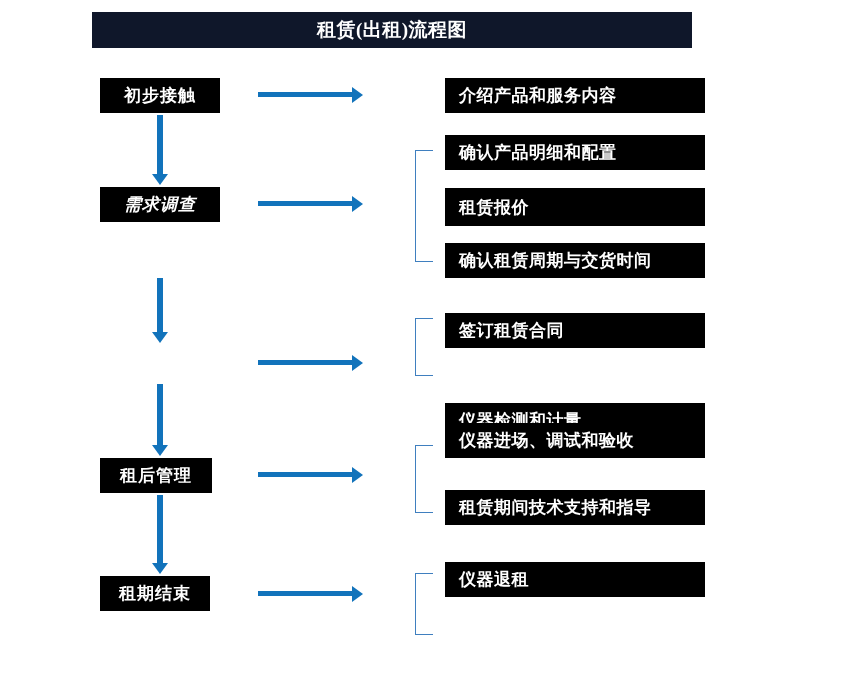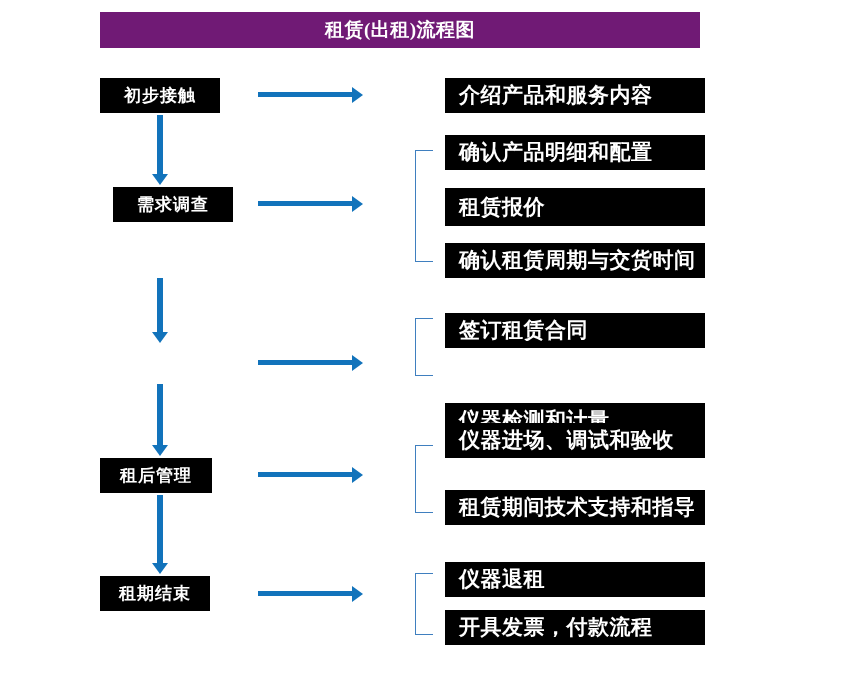--- a/index.html
+++ b/index.html
@@ -15,25 +15,25 @@
     position: relative;
     width: 844px;
     height: 688px;
     background: #ffffff;
     overflow: hidden;
   }
 
   
   .title-bar {
     position: absolute;
-    left: 100px;
+    left: 92px;
     top: 12px;
     width: 600px;
     height: 36px;
-    background: #701a75;
+    background: #0f172a;
     color: #ffffff;
     font-size: 19px;
     font-weight: bold;
     display: flex;
     align-items: center;
     justify-content: center;
     letter-spacing: 0.5px;
     white-space: nowrap;
   }
 
@@ -49,21 +49,21 @@
     line-height: 1;
   }
   .node.stage {
     
     font-size: 17px;
     justify-content: center;
     letter-spacing: 1px;
   }
   .node.detail {
     
-    font-size: 21px;
+    font-size: 17px;
     justify-content: flex-start;
     padding-left: 14px;
     box-sizing: border-box;
     letter-spacing: 0.5px;
   }
 
   
   .arrow-h {
     position: absolute;
     height: 18px;
@@ -118,21 +118,21 @@
 </style>
 </head>
 <body>
 
 <div id="canvas">
 
   <div class="title-bar">租赁(出租)流程图</div>
 
   <div class="node stage" style="left:100px; top:78px; width:120px; height:35px;">初步接触</div>
 
-  <div class="node stage" style="left:113px; top:187px; width:120px; height:35px;">需求调查</div>
+  <div class="node stage" style="left:100px; top:187px; width:120px; height:35px;font-style:italic;">需求调查</div>
 
 
   <div class="node stage" style="left:100px; top:458px; width:112px; height:35px;">租后管理</div>
 
   <div class="node stage" style="left:100px; top:576px; width:110px; height:35px;">租期结束</div>
 
   <div class="arrow-v" style="left:150px; top:115px; height:70px;">
     <div class="shaft" style="height:59px;"></div>
     <div class="head"></div>
   </div>
@@ -196,15 +196,14 @@
   <div class="node detail" style="left:445px; top:313px; width:260px; height:35px;">签订租赁合同</div>
 
   <div class="node detail" style="left:445px; top:363px; width:260px; height:35px;margin-top:40px;">仪器检测和计量</div>
 
   <div class="node detail" style="left:445px; top:423px; width:260px; height:35px;">仪器进场、调试和验收</div>
 
   <div class="node detail" style="left:445px; top:562px; width:260px; height:35px;">仪器退租</div>
 
   <div class="node detail" style="left:445px; top:490px; width:260px; height:35px;">租赁期间技术支持和指导</div>
 
-  <div class="node detail" style="left:445px; top:610px; width:260px; height:35px;">开具发票，付款流程</div>
 
 </div>
 
 </body></html>

